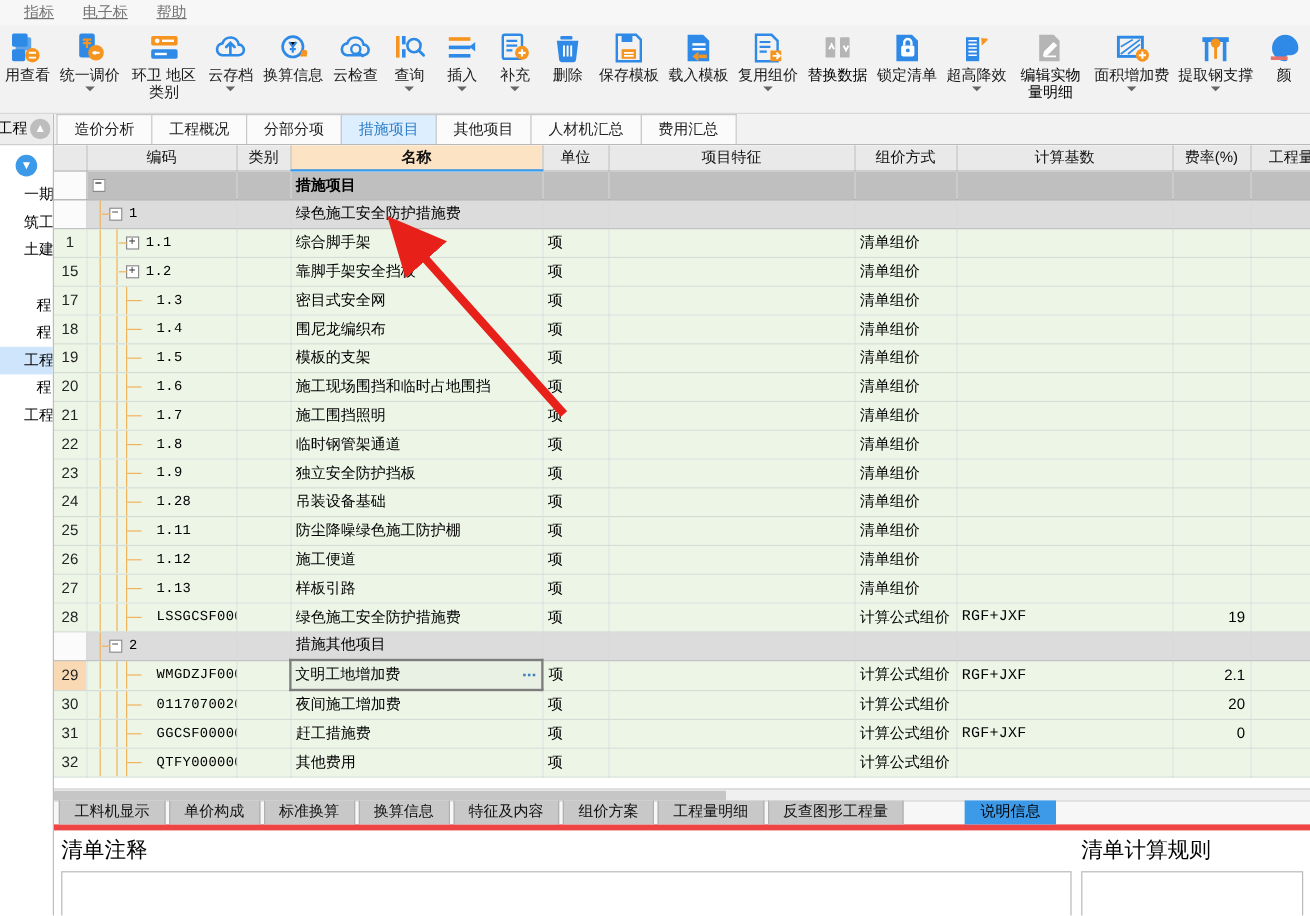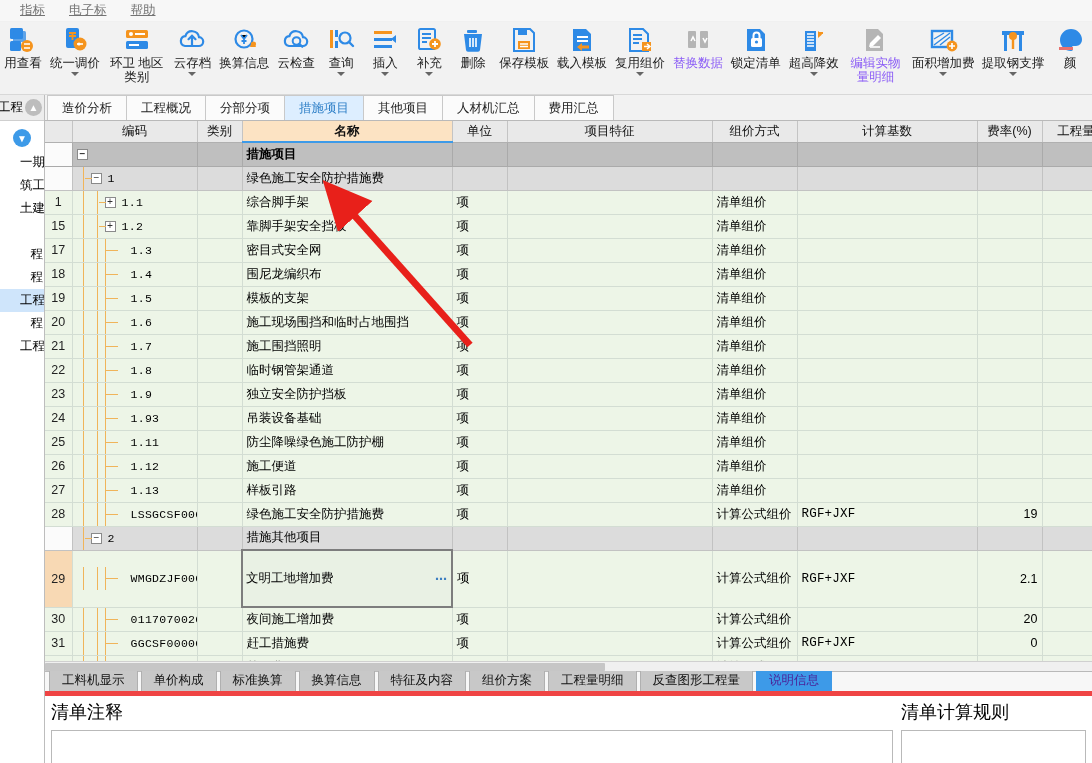--- a/index.html
+++ b/index.html
@@ -37,21 +37,21 @@
     display: flex; flex-direction: column; align-items: center;
     min-width: 44px; padding: 1px 5px 0 5px;
     cursor: default; position: relative;
   }
   .rb .ic { width: 30px; height: 30px; display:block; }
   .rb .lbl {
     font-size: 12.5px; line-height: 14px; margin-top: 1px;
     white-space: nowrap; text-align: center; color: #1a1a1a;
   }
   .rb .lbl.wrap { white-space: normal; width: 58px; }
-  .rb.dis .lbl { color: #8b5cf6; }
+  .rb.dis .lbl { color: #000000; }
   .rb .caret {
     width: 0; height: 0; margin-top: 2px;
     border-left: 4px solid transparent;
     border-right: 4px solid transparent;
     border-top: 4px solid #666;
   }
 
   
   .body-wrap { position: relative; height: 690px; display: flex; }
 
@@ -154,21 +154,21 @@
     font-size: 10px; line-height: 9px; color: #333; flex: 0 0 11px;
     position: relative; font-family: "Liberation Mono", monospace;
   }
   .pm.wired::before {
     content:""; position:absolute; left: -7px; top: 4px; width: 7px; height: 1px; background: #f0b45a;
   }
   .codetxt { font-family: "Liberation Mono","DejaVu Sans Mono", monospace; font-size: 11.5px; padding-left: 6px; letter-spacing: .3px; }
 
   .namecell { display:flex; align-items:center; justify-content:space-between; height:23px; }
   tr.cur td.namecol-cell {
-    border: 2px solid #7d7d7d; background: #e9f1e4; padding: 16px 3px;
+    border: 2px solid #7d7d7d; background: #e9f1e4; padding: 0 3px;
   }
   .dots { color: #3d7fc1; font-weight: bold; letter-spacing: 1px; font-size: 12px; }
 
   
   .hscroll {
     height: 10px; background: #f0f0f0; border-top: 1px solid #d0d0d0;
     position: relative;
   }
   .hscroll .thumb {
     position: absolute; left: 0; top: 1px; height: 8px; width: 560px;
@@ -182,21 +182,21 @@
   }
   .btabbar {
     height: 24px; background: #f7f7f7; display: flex; align-items: flex-end;
     padding-left: 4px; border-bottom: 5px solid #ef4444; text-align: center;
   }
   .btab {
     height: 22px; line-height: 21px; padding: 0 12px; font-size: 12.5px;
     background: #c8c8c8; border: 1px solid #b0b0b0; border-bottom: none;
     margin-right: 3px; color:#111; white-space: nowrap; cursor: default;
   }
-  .btab.active { background: #3d9ae8; color: #4c1d95; border-color: #3d9ae8; }
+  .btab.active { background: #3d9ae8; color: #000000; border-color: #3d9ae8; margin-left: 48px; }
   .bcontent { flex: 1 1 auto; display: flex; padding: 4px 2px 2px 2px; }
   .bcol { display: flex; flex-direction: column; padding: 0 4px; }
   .bcol.left { flex: 0 0 850px; }
   .bcol.right { flex: 1 1 auto; }
   .bcol .cap { font-size: 18px; margin-bottom: 6px; }
   .bcol .ta {
     flex: 1 1 auto; border: 1px solid #b9b9b9; background: #fff;
   }
 
   
@@ -713,21 +713,21 @@
                 <td class="num"></td>
                 <td class="num">1</td>
               </tr>
               <tr class="lvl2">
                 <td class="rn">24</td>
                 <td class="code">
                   <div class="codecell">
                     <span class="guide"></span>
                     <span class="guide"></span>
                     <span class="elbow"></span>
-                    <span class="codetxt">1.93</span>
+                    <span class="codetxt">1.28</span>
                   </div>
                 </td>
                 <td></td>
                 <td>吊装设备基础</td>
                 <td>项</td>
                 <td></td>
                 <td>清单组价</td>
                 <td class="mono"></td>
                 <td class="num"></td>
                 <td class="num">1</td>

